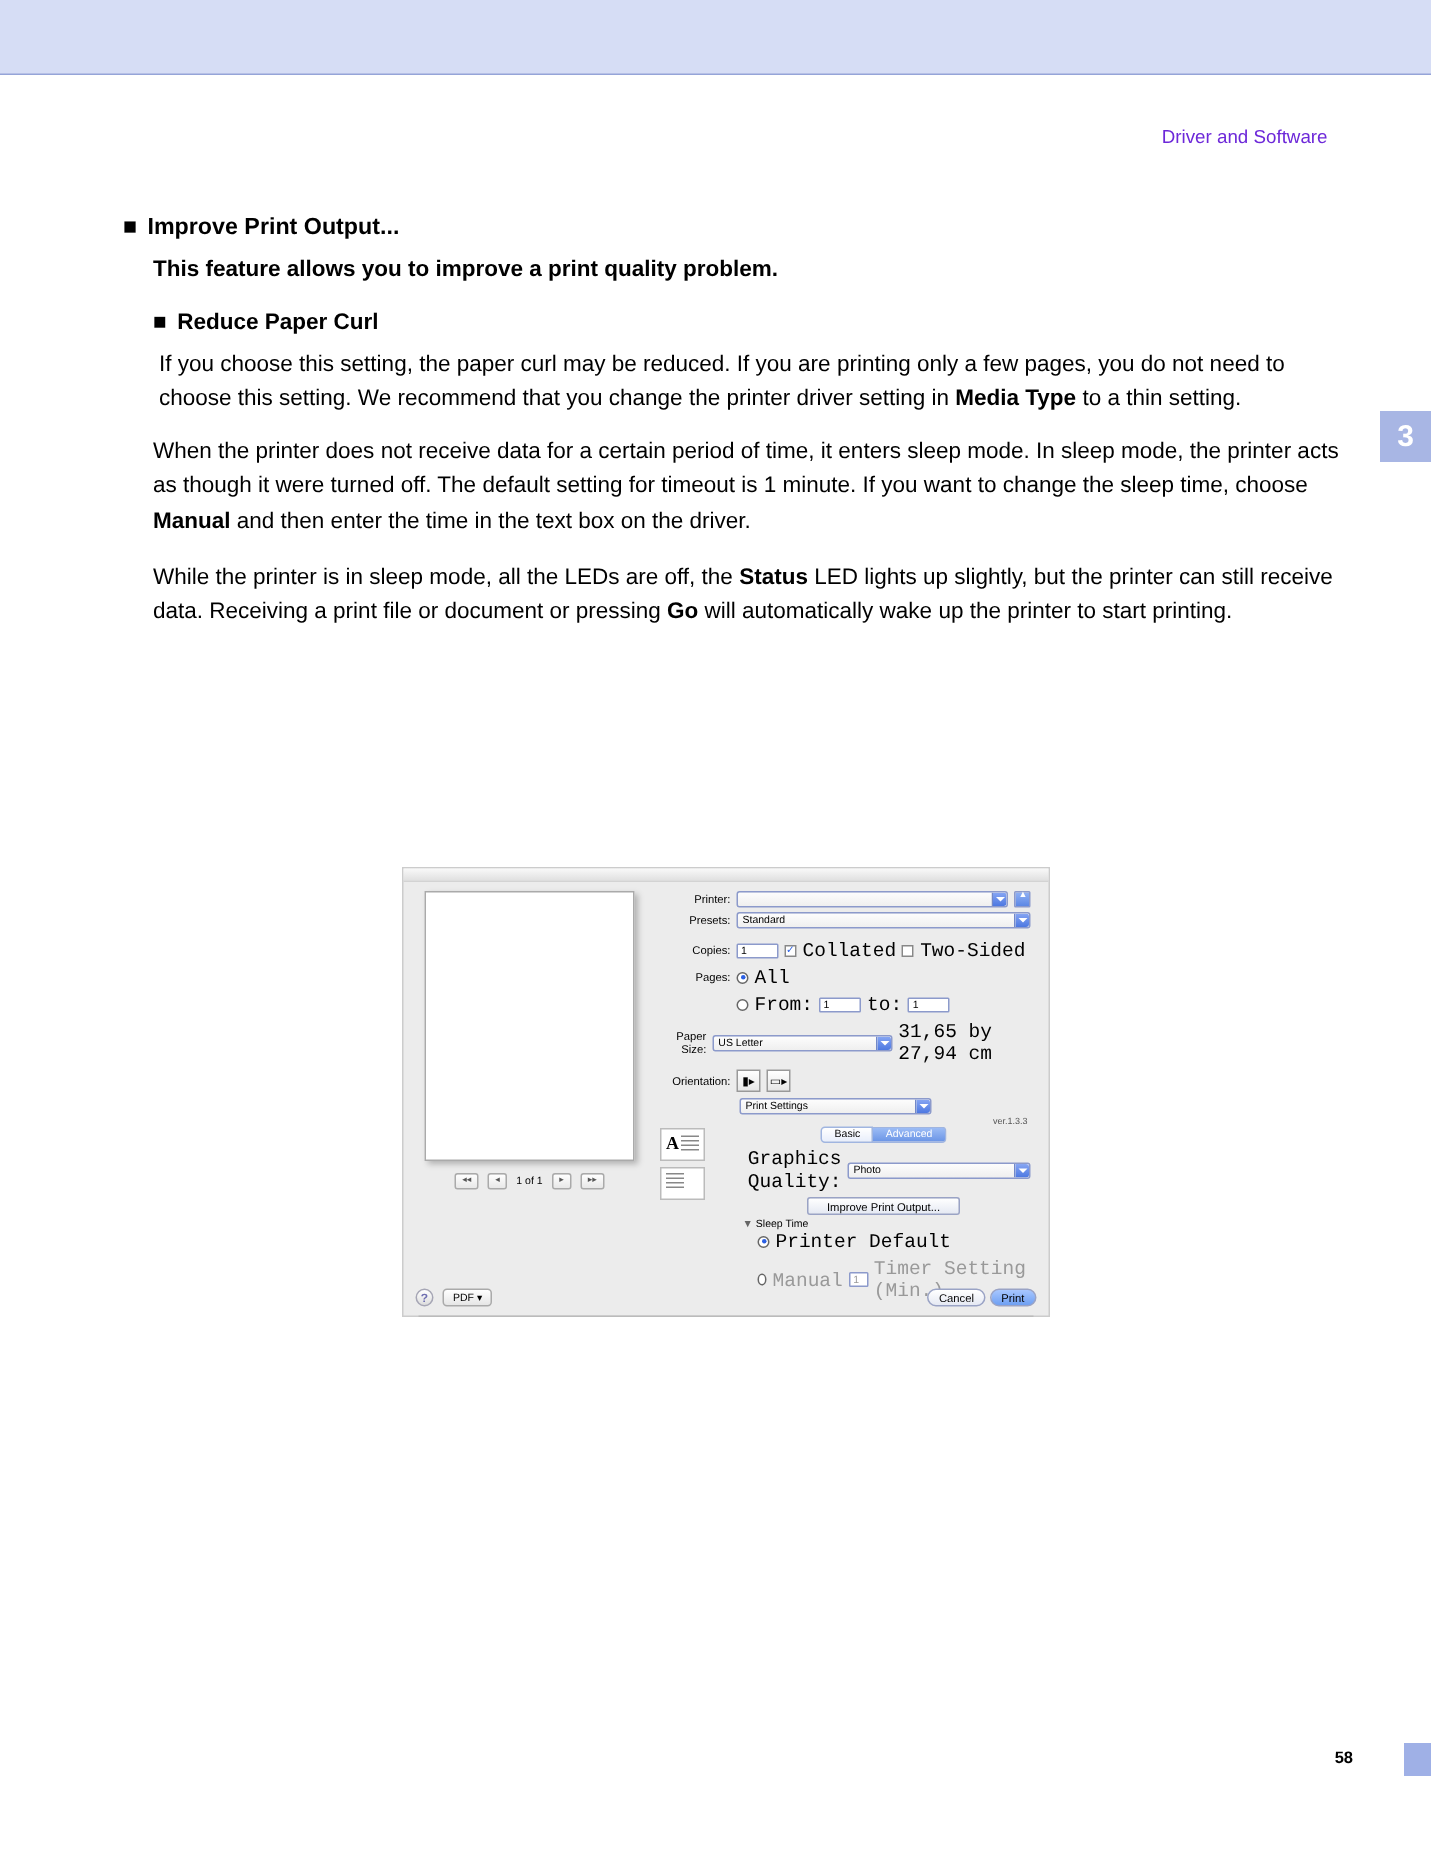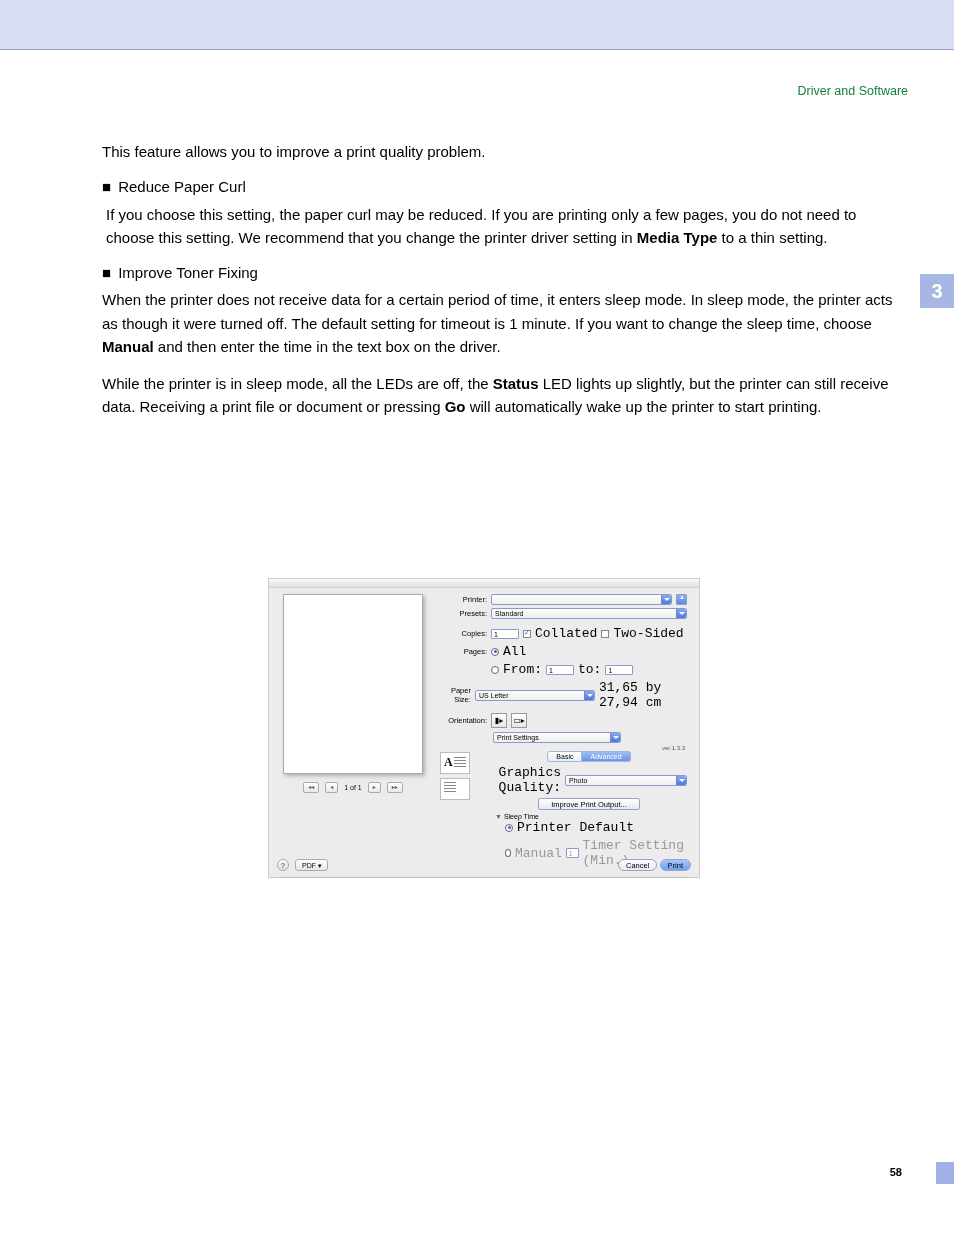--- a/index.html
+++ b/index.html
@@ -14,23 +14,23 @@
   .top-bar {
     position: absolute;
     top: 0; left: 0;
     width: 100%; height: 50px;
     background: #d6ddf5;
     border-bottom: 1px solid #95a4d8;
   }
   .header-right {
     position: absolute;
     top: 84px;
-    right: 46px;
+    right: 69px;
     font-size: 12.5px;
-    color: #15803d;
+    color: #6d28d9;
   }
   .chapter-tab {
     position: absolute;
     right: 0;
     top: 274px;
     width: 34px; height: 34px;
     background: #a8b6e4;
     color: #fff;
     font-size: 20px;
     font-weight: bold;
@@ -55,22 +55,22 @@
   .content {
     position: absolute;
     top: 140px;
     left: 82px;
     width: 820px;
     font-size: 15px;
     line-height: 1.55;
   }
   .sq { font-family: Arial; display:inline-block; width:12px; }
   .h1 { font-weight: bold; font-size: 15.5px; margin-bottom: 4px; }
-  .body1 { margin-left: 20px; margin-bottom: 12px; }
-  .h2 { margin-left: 20px; font-weight: normal; margin-bottom: 4px; }
+  .body1 { margin-left: 20px; margin-bottom: 12px; font-weight: bold; }
+  .h2 { margin-left: 20px; font-weight: bold; margin-bottom: 4px; }
   .body2 { margin-left: 24px; margin-bottom: 12px; }
   .para { margin-left: 20px; margin-bottom: 14px; }
 
   
   .dialog-wrap {
     position: absolute;
     top: 578px;
     left: 268px;
     width: 432px;
     height: 300px;
@@ -193,28 +193,28 @@
 </head>
 <body>
 
 <div class="top-bar"></div>
 <div class="header-right">Driver and Software</div>
 <div class="chapter-tab">3</div>
 <div class="page-number-accent"></div>
 <div class="page-number">58</div>
 
 <div class="content">
+  <div class="h1"><span class="sq">■</span> <span>Improve Print Output...</span></div>
   <div class="body1">This feature allows you to improve a print quality problem.</div>
 
   <div class="h2"><span class="sq">■</span> <span>Reduce Paper Curl</span></div>
   <div class="body2">
     <span>If you choose this setting, the paper curl may be reduced. If you are printing only a few pages, you do not need to choose this setting. We recommend that you change the printer driver setting in </span><b>Media Type</b><span> to a thin setting.</span>
   </div>
 
-  <div class="h2"><span class="sq">■</span> <span>Improve Toner Fixing</span></div>
 
   <div class="para">
     <span>When the printer does not receive data for a certain period of time, it enters sleep mode. In sleep mode, the printer acts as though it were turned off. The default setting for timeout is 1 minute. If you want to change the sleep time, choose </span><b>Manual</b><span> and then enter the time in the text box on the driver.</span>
   </div>
   <div class="para">
     <span>While the printer is in sleep mode, all the LEDs are off, the </span><b>Status</b><span> LED lights up slightly, but the printer can still receive data. Receiving a print file or document or pressing </span><b>Go</b><span> will automatically wake up the printer to start printing.</span>
   </div>
 </div>
 
 <div class="dialog-wrap">

